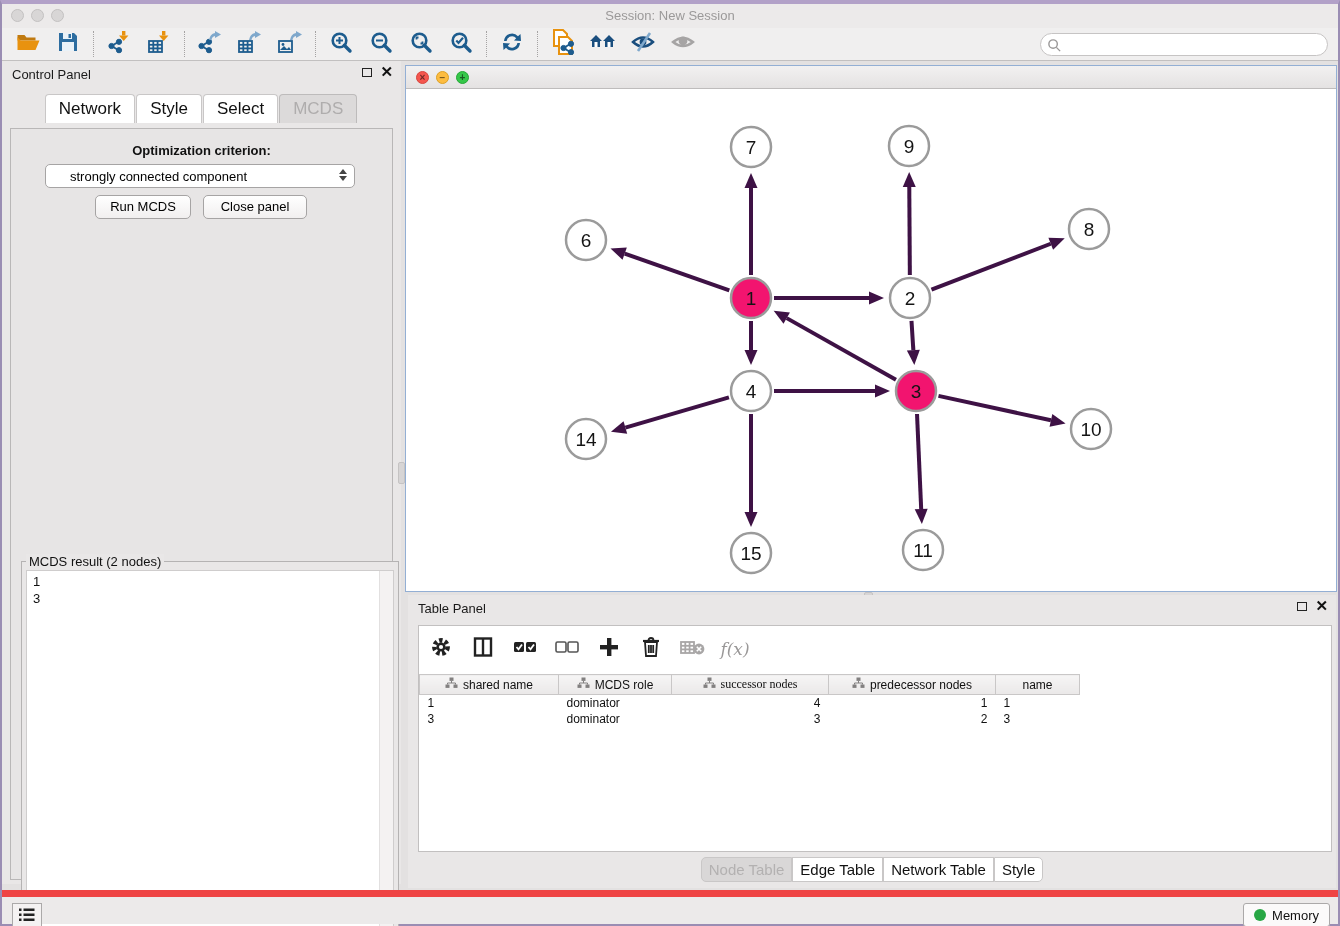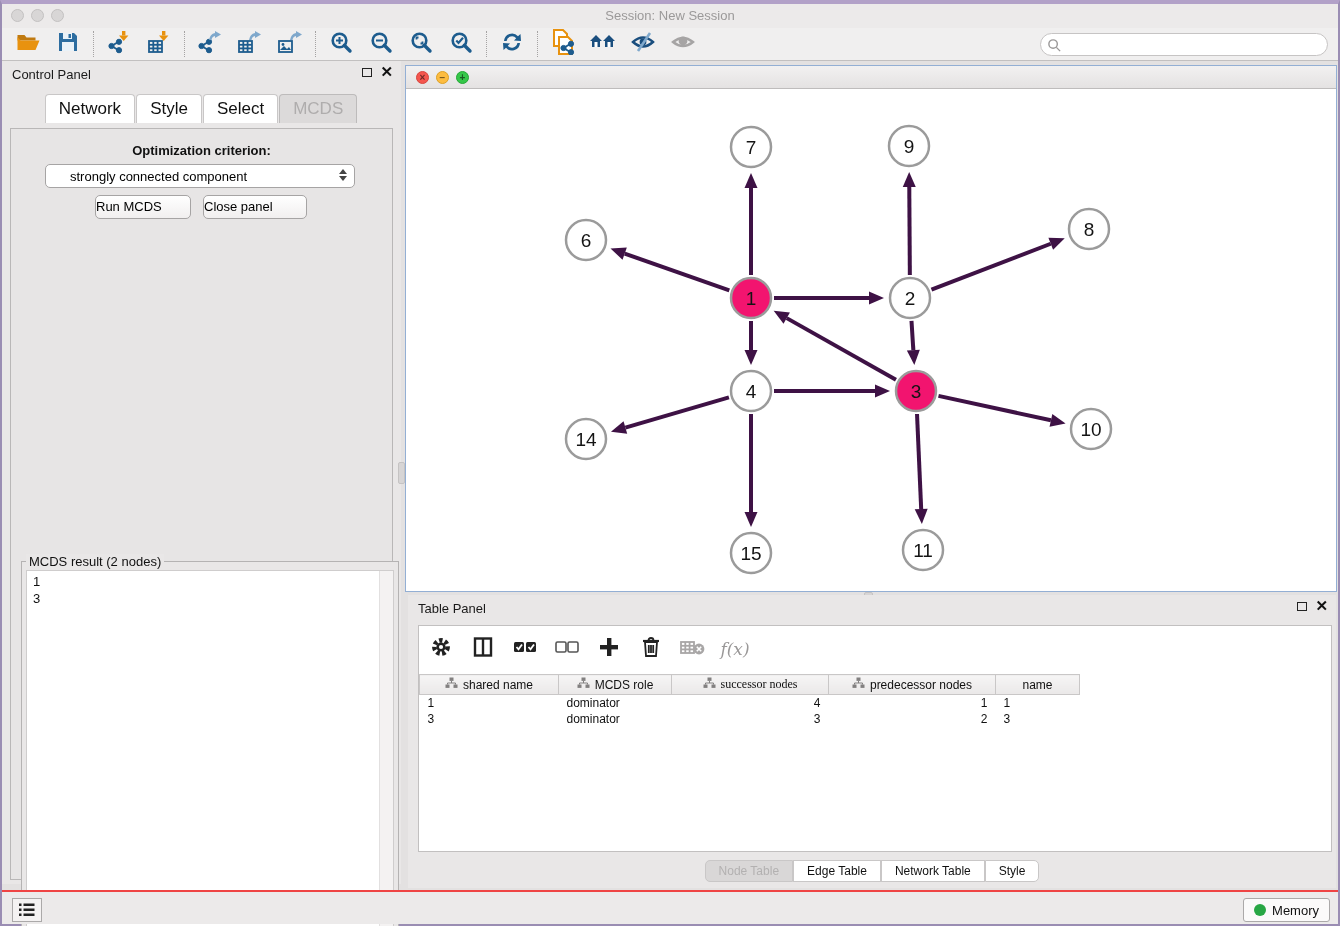--- a/index.html
+++ b/index.html
@@ -39,21 +39,21 @@
             border:1px solid #B9B7B7; }
   .opt-label { position:absolute; left:0; top:14px; width:100%; text-align:center; font-size:13px; color:#111;font-weight:bold; }
   .dropdown { position:absolute; left:34px; top:35px; width:310px; height:24px; background:#fff;
               border:1px solid #A6A4A4; border-radius:5px; font-size:13px; display:flex; align-items:center;
               padding-left:24px; }
   .dd-stepper { position:absolute; right:7px; top:4px; display:flex; flex-direction:column; gap:2px; }
   .dd-stepper i { width:0; height:0; border-left:4px solid transparent; border-right:4px solid transparent; }
   .dd-up { border-bottom:5px solid #444; }
   .dd-down { border-top:5px solid #444; }
   .cp-btn { position:absolute; top:66px; height:24px; background:linear-gradient(#FFFFFF,#F1EFEF);
-            border:1px solid #A6A4A4; border-radius:5px; font-size:13px; line-height:22px; }
+            border:1px solid #A6A4A4; border-radius:5px; font-size:13px; text-align:center; line-height:22px; }
   .mcds-fieldset { position:absolute; left:10px; top:432px; width:378px; height:383px;
                    border:1px solid #B5B3B3; background:#E9E7E7; }
   .mcds-legend { position:absolute; left:4px; top:-8px; background:#E9E7E7; padding:0 3px; font-size:13px; color:#111; }
   .mcds-text { position:absolute; left:4px; top:8px; right:4px; bottom:4px; background:#fff;
                border:1px solid #CFCDCD; font-size:13px; line-height:17px; padding:2px 0 0 6px;
                white-space:pre; color:#111; }
   .mcds-scroll { position:absolute; right:0; top:0; bottom:0; width:14px; background:#F4F2F2; border-left:1px solid #E2E0E0; }
   
   .net-window { position:absolute; left:403px; top:61px; width:932px; height:527px; background:#fff;
                 border:1px solid #93AFD4; }
@@ -71,27 +71,27 @@
   .table-panel { position:absolute; left:406px; top:591px; width:928px; height:293px; background:#E9E7E7; }
   .tp-inner { position:absolute; left:10px; top:30px; width:914px; height:227px; background:#fff; border:1px solid #C2C0C0; }
   .tp-toolbar { position:absolute; left:8px; top:6px; height:34px; display:flex; align-items:center; gap:14px; }
   .tp-btn { width:28px; height:28px; display:flex; align-items:center; justify-content:center; }
   .tbl { position:absolute; left:0px; top:48px; border-collapse:collapse; table-layout:fixed; font-size:12px; }
   .tbl th { background:linear-gradient(#F6F5F5,#EAE8E8); border:1px solid #C9C7C7; font-weight:normal;
             height:20px; padding:0 4px; color:#111; position:relative; }
   .tbl th .hdr-inner { display:flex; align-items:center; justify-content:center; gap:5px; }
   .tbl td { height:16px; padding:0 8px; color:#111; border:none; }
   .tp-tabs { position:absolute; left:0; bottom:6px; width:100%; display:flex; justify-content:center; }
-  .tp-tab { font-size:12px; padding:3px 13px; background:#fff; border:1px solid #C9C7C7; color:#111; }
+  .tp-tab { font-size:15px; padding:3px 7px; background:#fff; border:1px solid #C9C7C7; color:#111; }
   .tp-tab:first-child { border-radius:5px 0 0 5px; }
   .tp-tab:last-child { border-radius:0 5px 5px 0; }
   .tp-tab.sel { background:#D9D7D7; color:#B3B1B1; }
   
   .statusbar { position:absolute; left:0; bottom:0; width:1336px; height:34px; background:#ECEAEA;
-               border-top:2px solid #ef4444; }
+               border-top:7px solid #ef4444; }
   .sb-list-btn { position:absolute; left:10px; top:6px; width:30px; height:24px; background:#F4F2F2;
                  border:1px solid #ABA9A9; display:flex; align-items:center; justify-content:center; }
   .sb-mem-btn { position:absolute; right:8px; top:6px; height:24px; background:#FBFAFA; border:1px solid #ABA9A9;
                 border-radius:3px; display:flex; align-items:center; gap:6px; padding:0 10px; font-size:13px; color:#111; }
   .mem-dot { width:12px; height:12px; border-radius:50%; background:#28A745; }
 </style>
 </head>
 <body>
 
 <div class="window">

